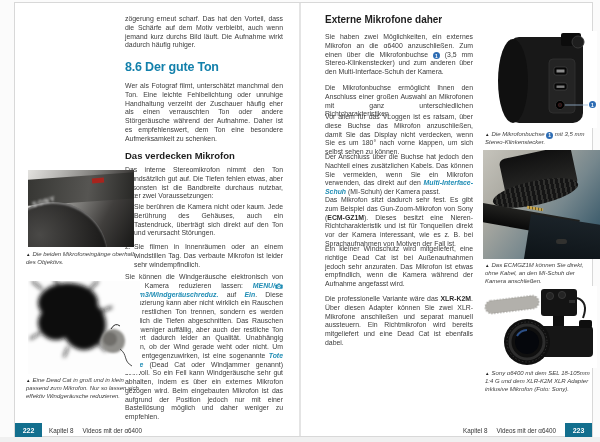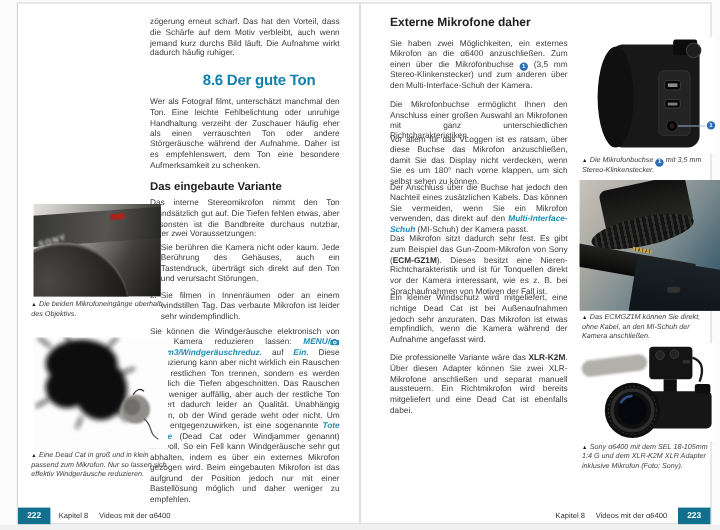--- a/index.html
+++ b/index.html
@@ -5,21 +5,21 @@
   html,body{margin:0;padding:0;}
   body{width:600px;height:442px;position:relative;background:#fbfbfb;
        font-family:"Liberation Sans",sans-serif;overflow:hidden;}
   .spread{position:absolute;left:14px;top:2px;width:579px;height:435px;background:#fff;
           border:1px solid #d8d8d8;box-sizing:border-box;}
   .desk{position:absolute;left:0;top:437px;width:600px;height:5px;background:#f0f0f0;}
   .gutter{position:absolute;left:284px;top:0;height:100%;width:2px;
           background:linear-gradient(90deg,rgba(0,0,0,.05),rgba(0,0,0,.16),rgba(0,0,0,.05));}
   .blk{position:absolute;font-size:6.9px;line-height:1.27;color:#3b3b3b;text-align:justify;
        hyphens:auto;-webkit-hyphens:auto;}
-  .h1{position:absolute;color:#1380ab;font-size:12.5px;font-weight:700;letter-spacing:-.2px;margin-left:44px;}
+  .h1{position:absolute;color:#1380ab;font-size:12.5px;font-weight:700;letter-spacing:-.2px;}
   .h2{position:absolute;font-size:9.5px;font-weight:700;color:#1e1e1e;}
   .h2r{position:absolute;font-size:10px;font-weight:700;color:#1e1e1e;}
   .li{display:flex;margin-bottom:5px;}
   .num{flex:none;width:9px;}
   .lit{flex:1;text-align:justify;}
   .lk{color:#1f8cb4;font-style:italic;font-weight:700;}
   .bold{font-weight:700;color:#2e2e2e;}
   .badge{display:inline-flex;width:7px;height:7px;border-radius:50%;background:#2e6db4;color:#fff;
          font-size:5px;font-weight:700;font-style:normal;justify-content:center;align-items:center;
          vertical-align:-1px;}
@@ -63,21 +63,21 @@
 <div class="spread">
 
   <section>
 
     <div class="blk" style="left:110px;top:12px;width:158px;">zögerung erneut scharf. Das hat den Vorteil, dass die Schärfe auf dem Motiv verbleibt, auch wenn jemand kurz durchs Bild läuft. Die Aufnahme wirkt dadurch häufig ruhiger.</div>
 
     <div class="h1" style="left:110px;top:57px;">8.6 Der gute Ton</div>
 
     <div class="blk" style="left:110px;top:79px;width:158px;">Wer als Fotograf filmt, unterschätzt manchmal den Ton. Eine leichte Fehlbelichtung oder unruhige Handhaltung verzeiht der Zuschauer häufig eher als einen verrauschten Ton oder andere Störgeräusche während der Aufnahme. Daher ist es empfehlenswert, dem Ton eine besondere Aufmerksamkeit zu schenken.</div>
 
-    <div class="h2" style="left:110px;top:147px;">Das eingebaute Variante</div>
+    <div class="h2" style="left:110px;top:147px;">Das verdecken Mikrofon</div>
 
     <div class="blk" style="left:110px;top:163px;width:158px;">Das interne Stereomikrofon nimmt den Ton grundsätzlich gut auf. Die Tiefen fehlen etwas, aber ansonsten ist die Bandbreite durchaus nutzbar, unter zwei Voraussetzungen:</div>
 
     <div class="blk" style="left:110px;top:200px;width:158px;">
       <div class="li">
         <span class="num">1.</span>
         <span class="lit">Sie berühren die Kamera nicht oder kaum. Jede Berührung des Gehäuses, auch ein Tastendruck, überträgt sich direkt auf den Ton und verursacht Störungen.</span>
       </div>
       <div class="li">
         <span class="num">2.</span>

